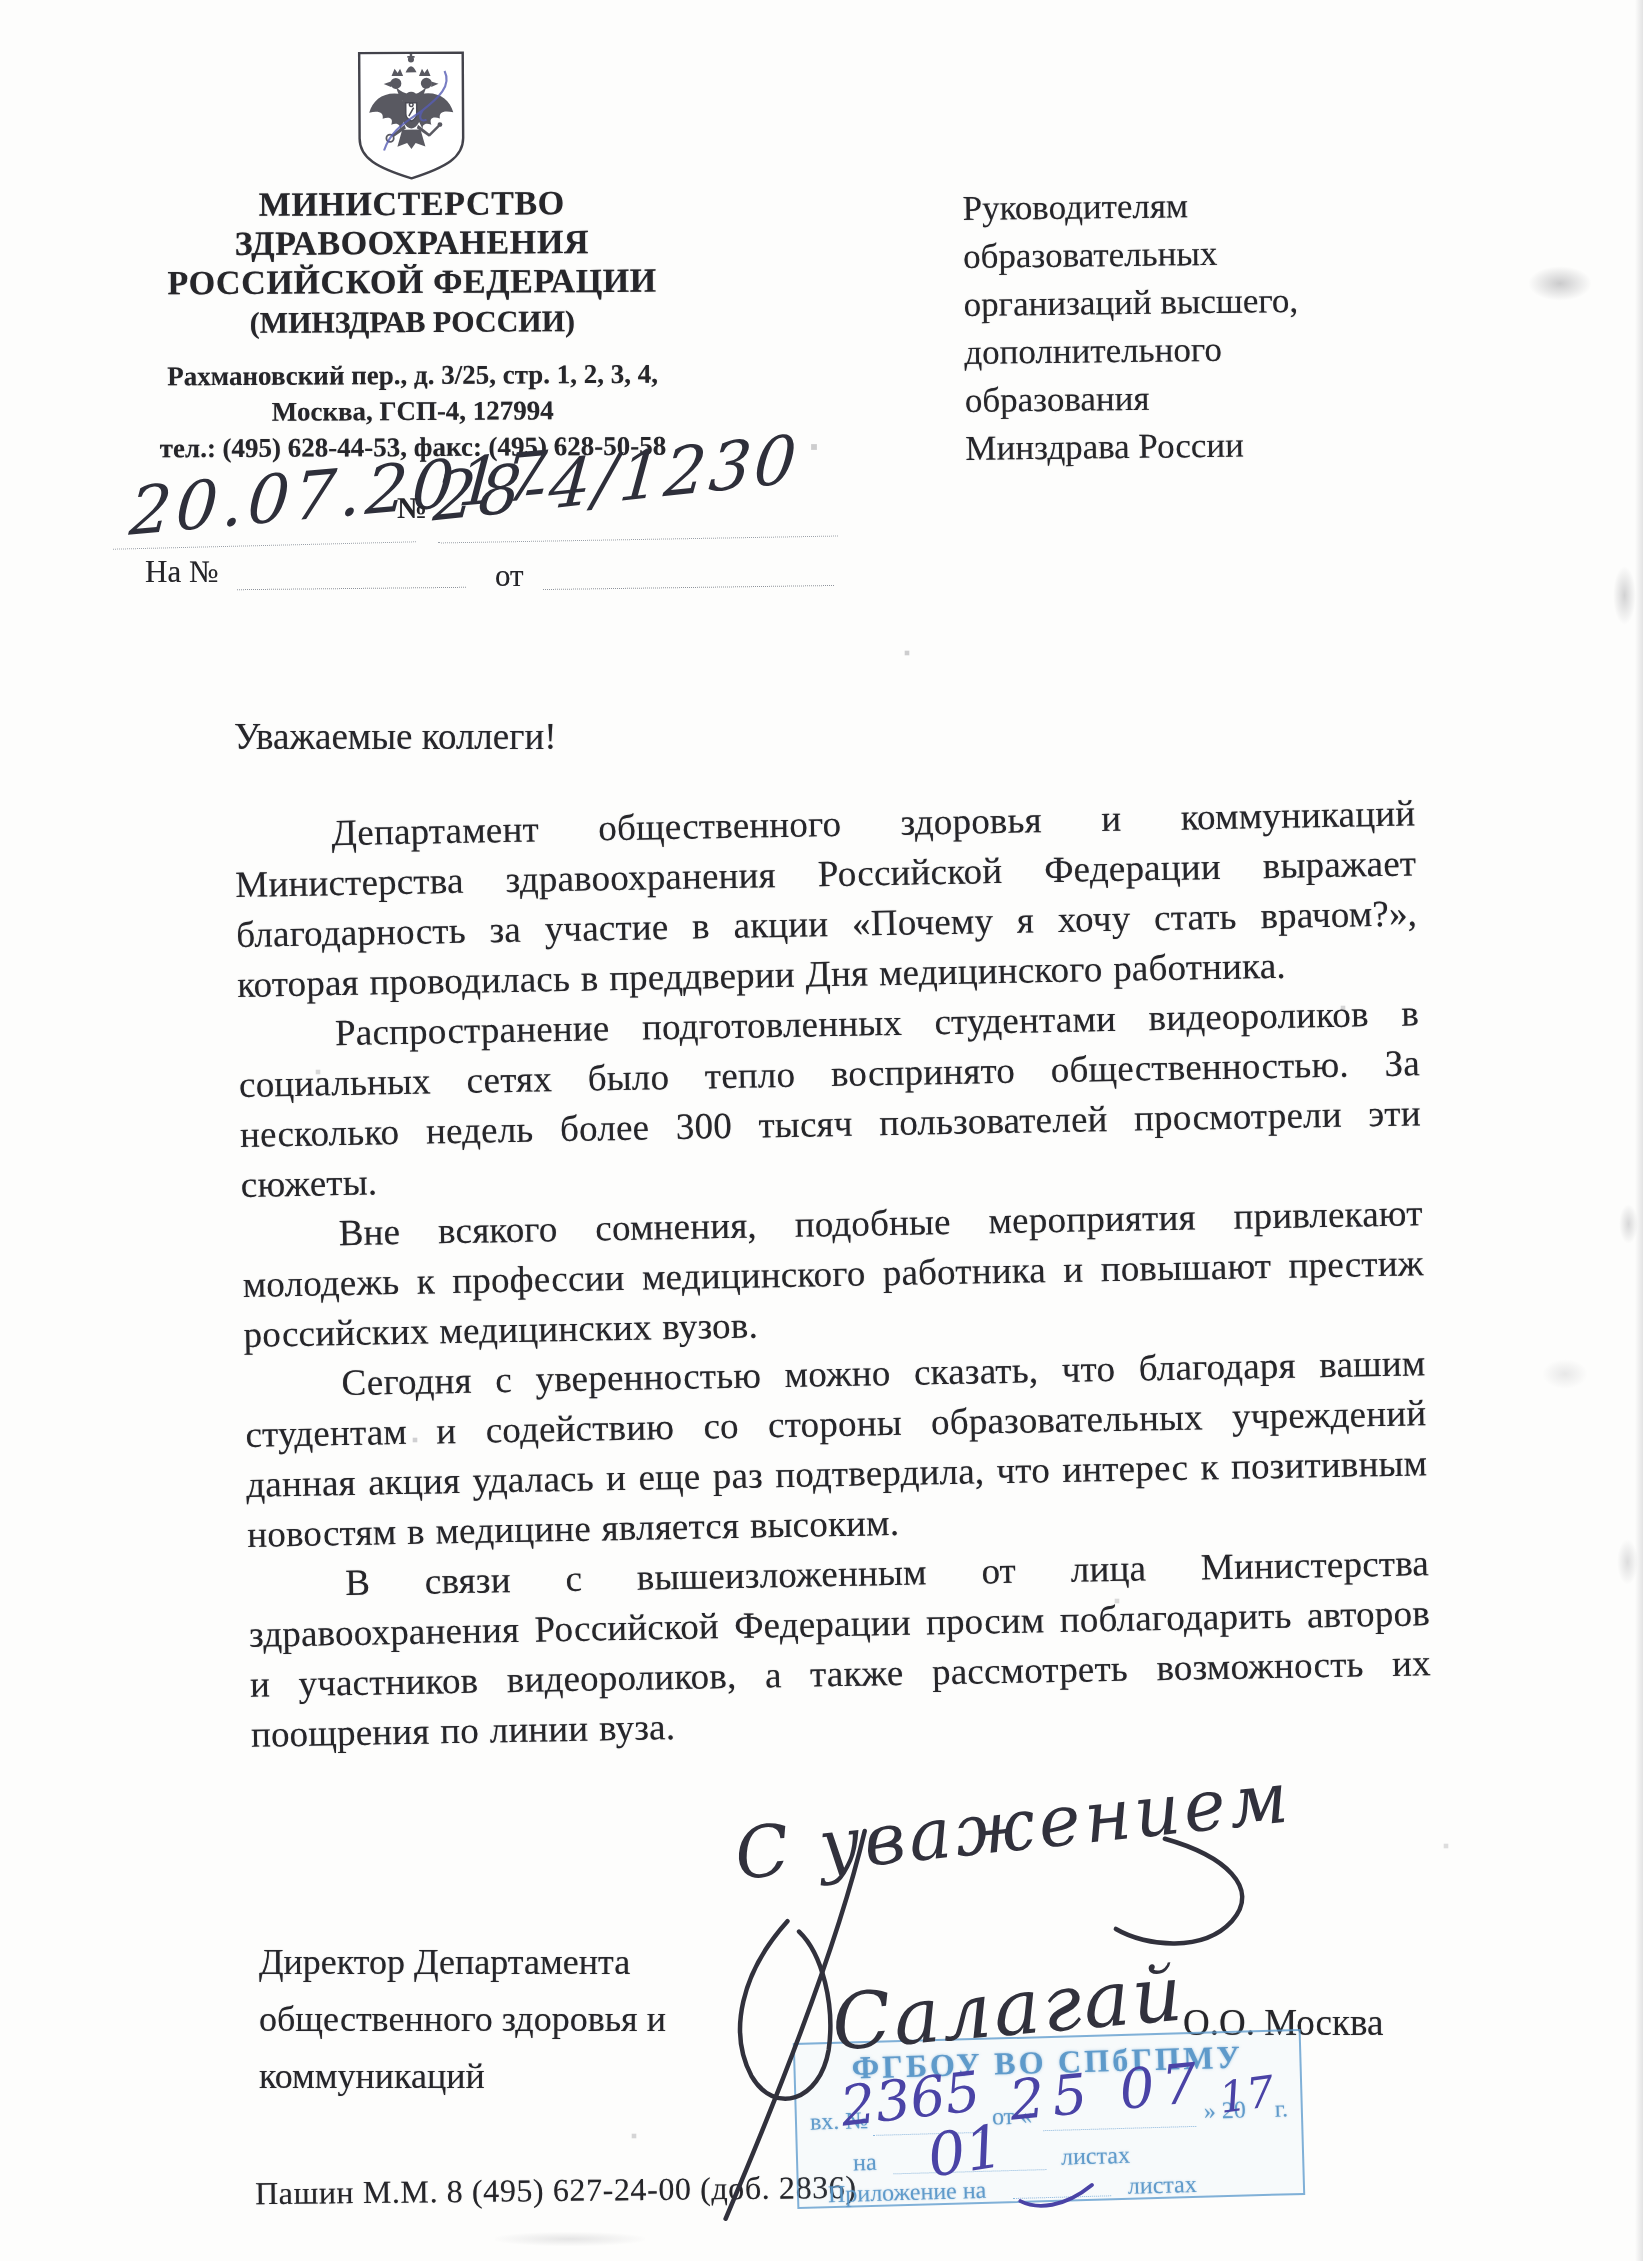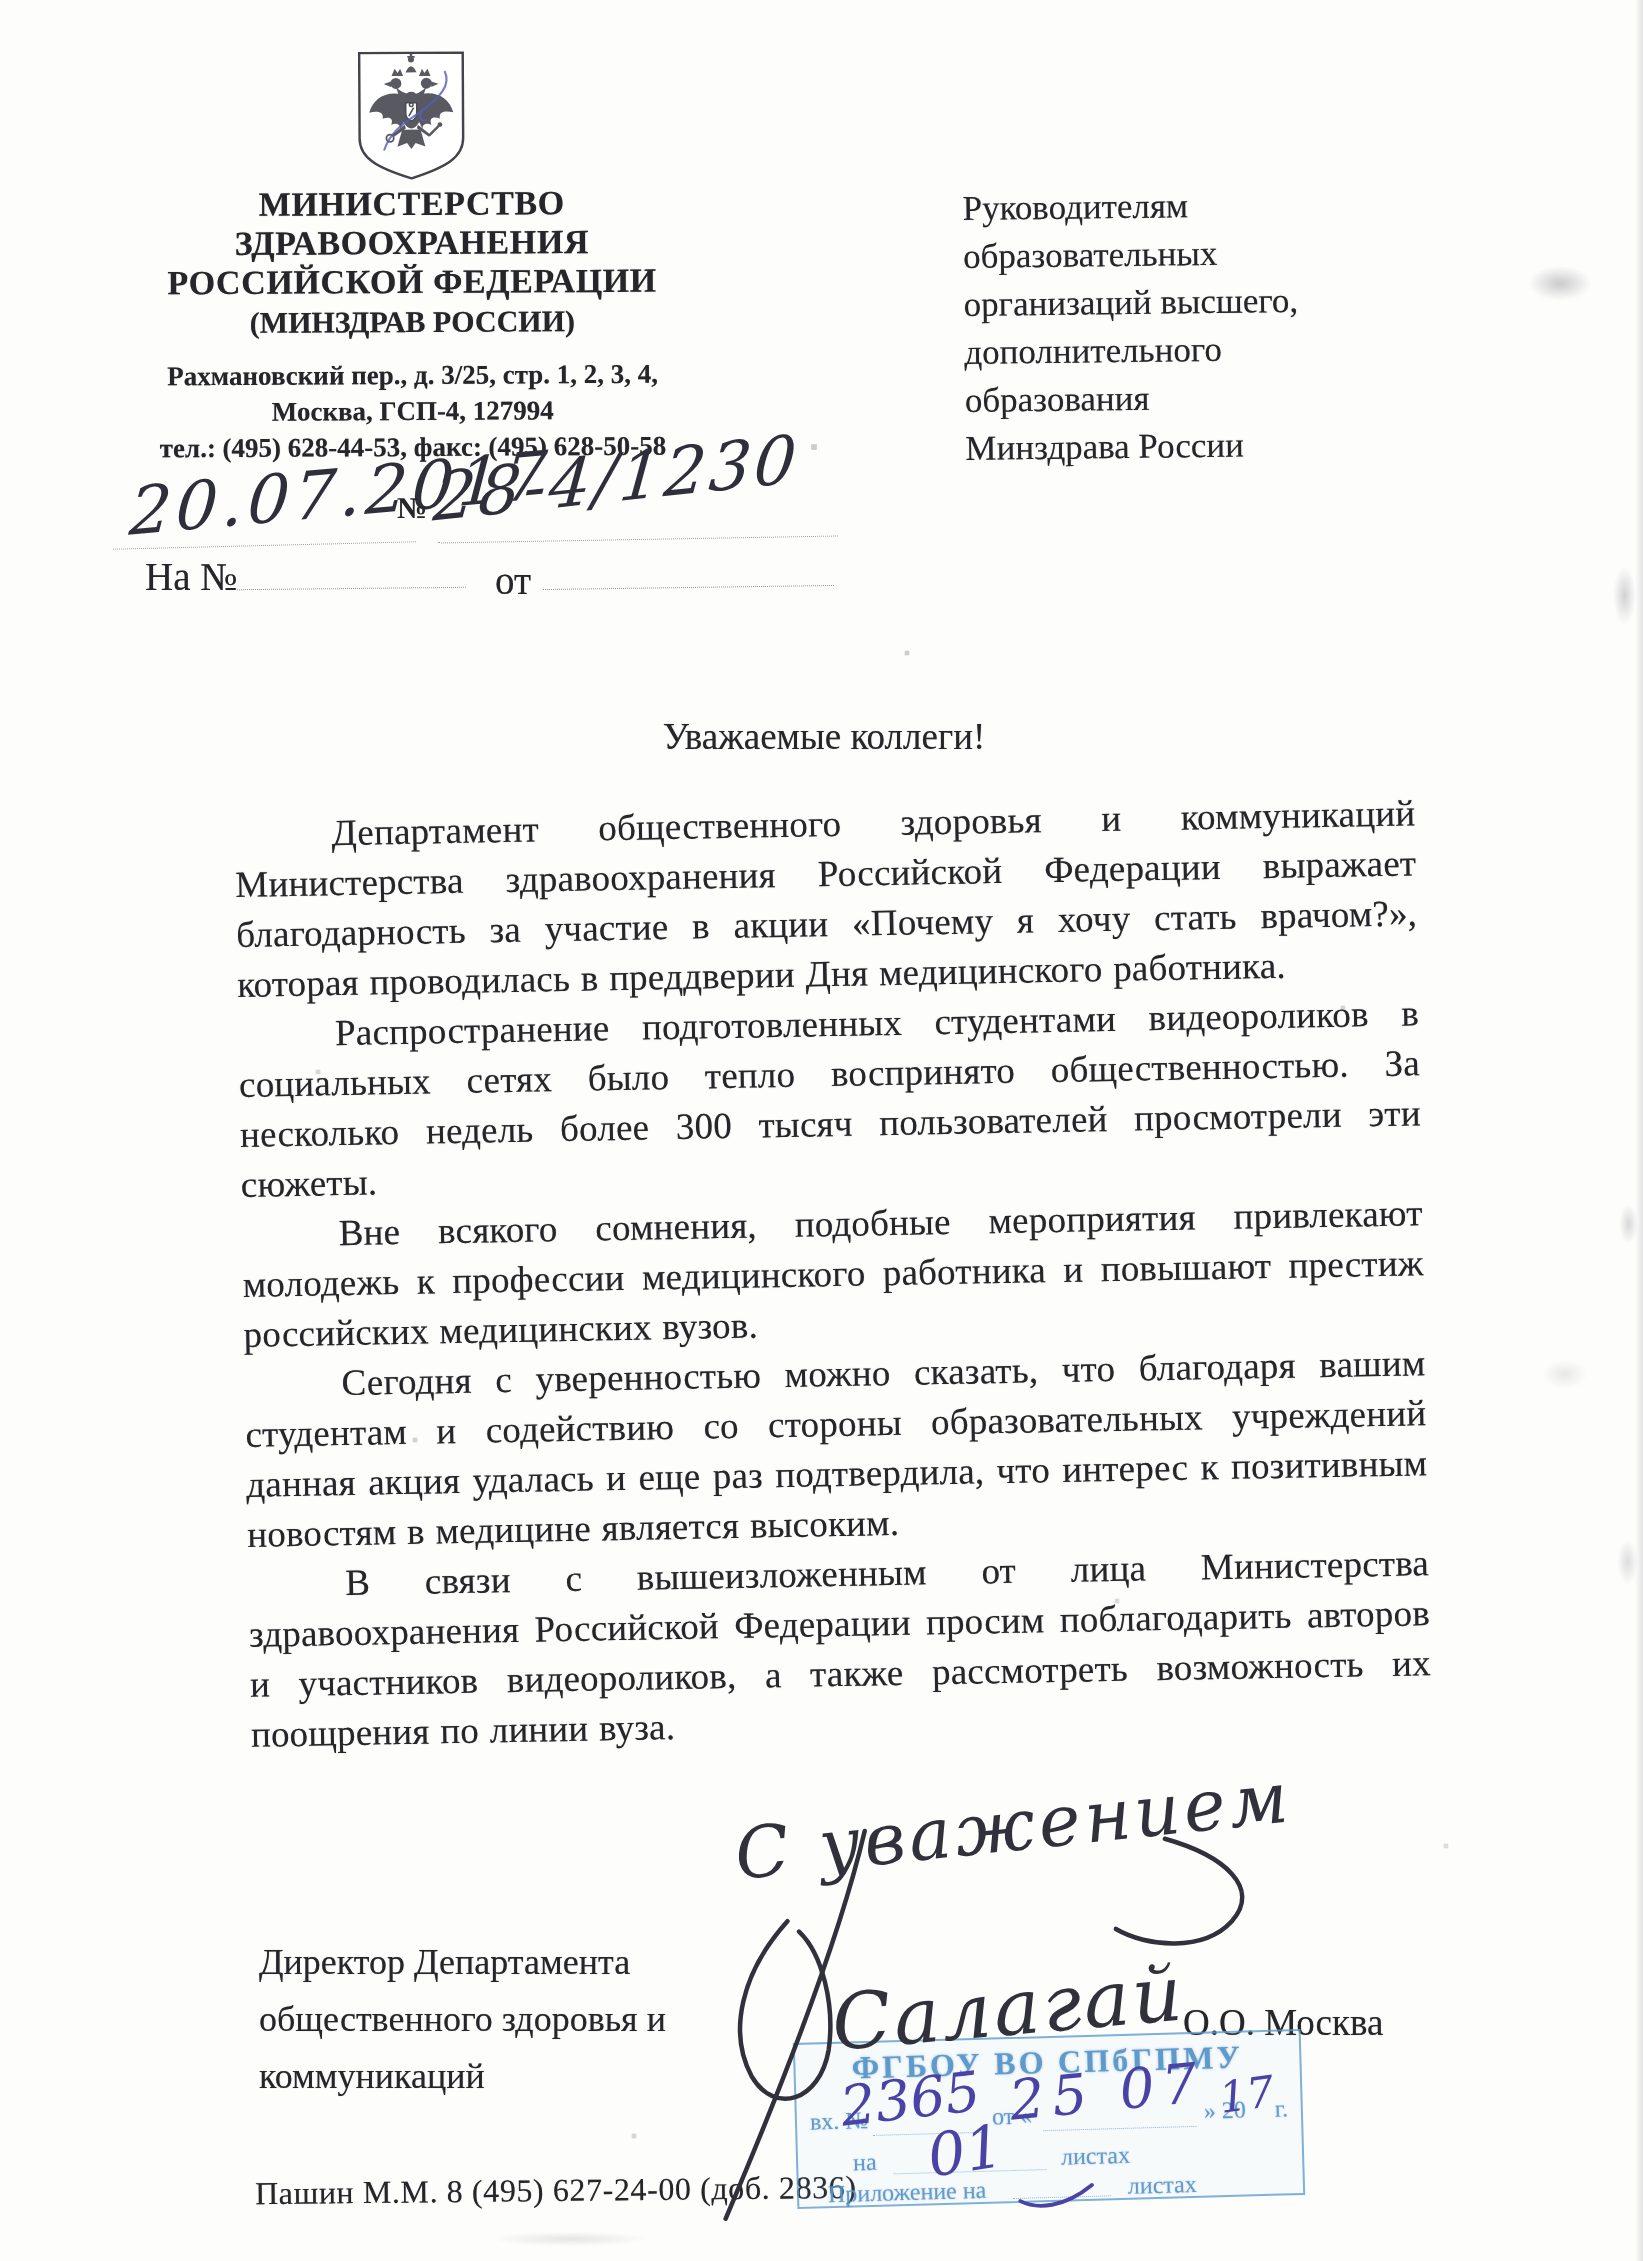--- a/index.html
+++ b/index.html
@@ -21,27 +21,27 @@
     text-shadow:0 0 0.8px rgba(40,40,46,.45);}
   .addr div{white-space:nowrap;}
   
   .hand{font-family:"DejaVu Serif",serif;font-style:italic;color:#2e2f3a;}
   .hand-date{left:129px;top:455px;font-size:66px;letter-spacing:4.5px;
     transform:rotate(-5deg) skewX(-9deg);}
   .hand-num{left:433px;top:440px;font-size:66px;letter-spacing:3.2px;
     transform:rotate(-6deg) skewX(-11deg);}
   .num-sign{left:397px;top:491px;font-size:30px;font-weight:bold;}
   .rline{border-top:1.9px dotted #9ba1a9;height:0;}
-  .reply-label{font-size:39px;text-shadow:0 0 0.6px rgba(40,40,46,.5);}
+  .reply-label{font-size:31px;text-shadow:0 0 0.6px rgba(40,40,46,.5);}
   
   .recipient{left:964px;top:182px;width:490px;font-size:35px;line-height:48px;
     white-space:pre-line;transform:rotate(-0.7deg);
     text-shadow:0 0 0.9px rgba(40,40,46,.5);}
   
-  .salutation{left:234px;top:715px;width:1180px;text-align:center;font-size:37px;
+  .salutation{left:234px;top:715px;width:1180px;text-align:left;font-size:37px;
     text-shadow:0 0 0.9px rgba(40,40,46,.5);}
   .body-block{left:234px;top:810px;width:1181px;transform:rotate(-1.05deg);
     transform-origin:0 0;}
   .body-block p{margin:0;font-size:37px;line-height:50px;text-align:justify;
     text-indent:97px;letter-spacing:0.2px;word-spacing:1.3px;
     text-shadow:0 0 0.9px rgba(40,40,46,.5);}
   
   .sig-title{left:259px;top:1934px;font-size:36px;line-height:57px;white-space:pre-line;
     text-shadow:0 0 0.9px rgba(40,40,46,.5);}
   .sig-name{left:1183px;top:2001px;font-size:37px;text-shadow:0 0 0.9px rgba(40,40,46,.5);}

